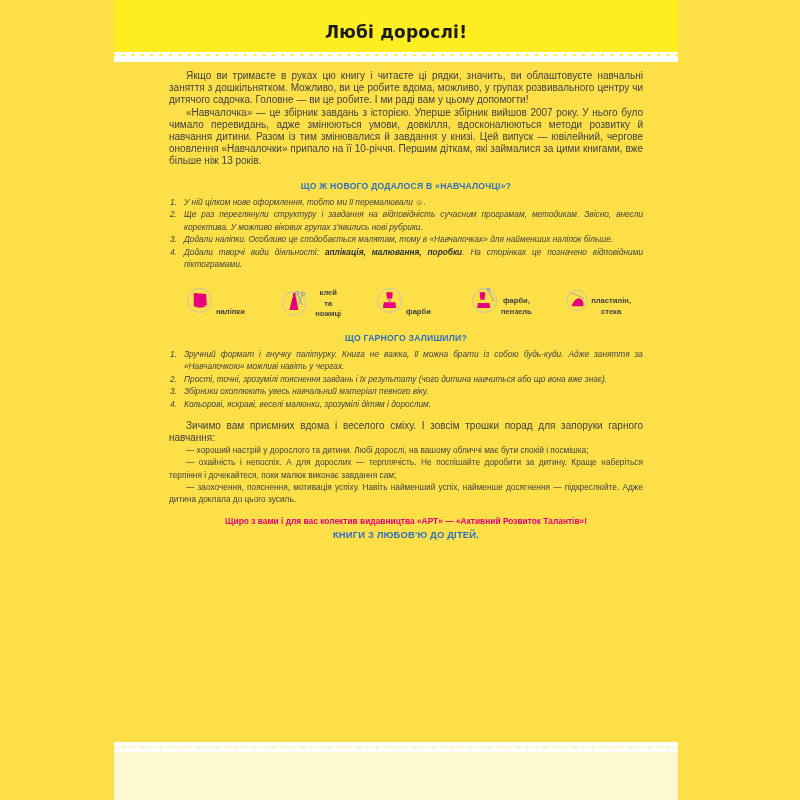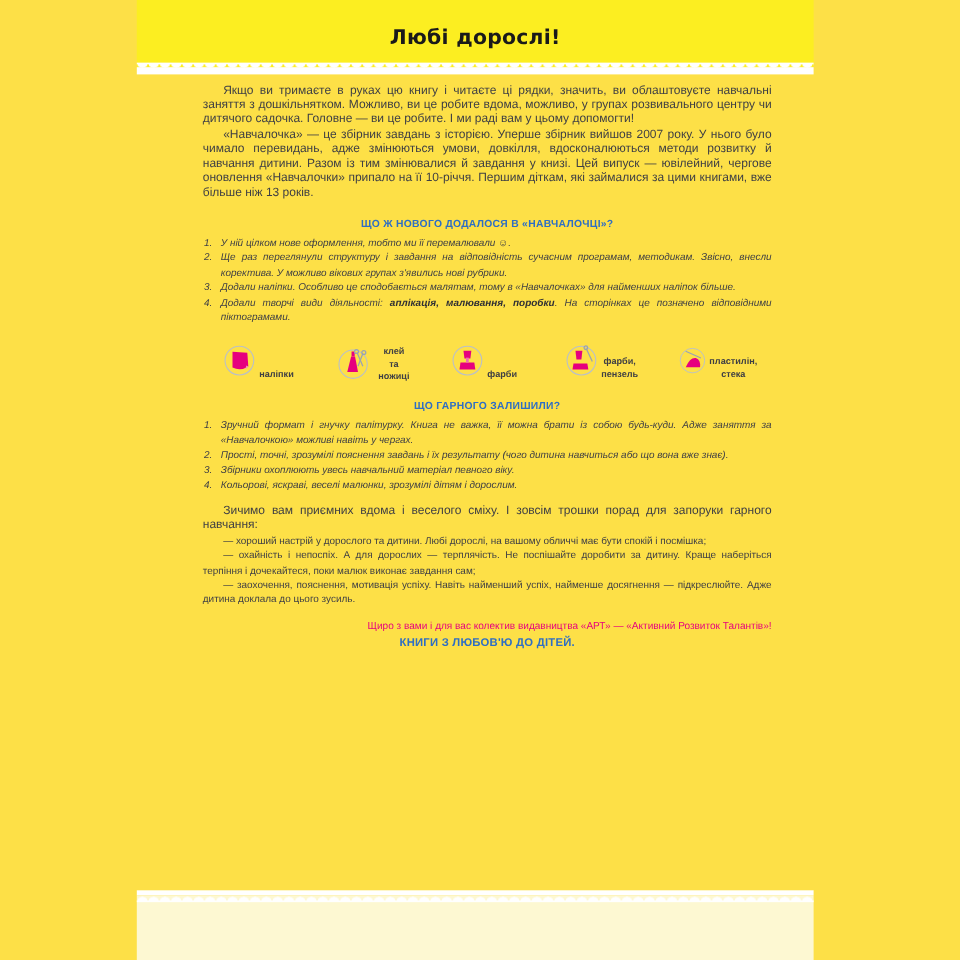--- a/index.html
+++ b/index.html
@@ -188,24 +188,24 @@
     color: #3f3f44;
     text-align: justify;
     text-indent: 17px;
   }
 
   
   .closing {
     margin-top: 10px;
   }
   .closing-line-1 {
-    text-align: right;
+    text-align: center;
     font-family: "Liberation Sans", sans-serif;
     font-size: 8.4px;
-    font-weight: normal;
+    font-weight: bold;
     color: #e6007e;
     line-height: 13px;
   }
   .closing-line-2 {
     text-align: center;
     font-family: "Liberation Sans", sans-serif;
     font-size: 9.4px;
     font-weight: bold;
     color: #2e6ec4;
     line-height: 14px;

